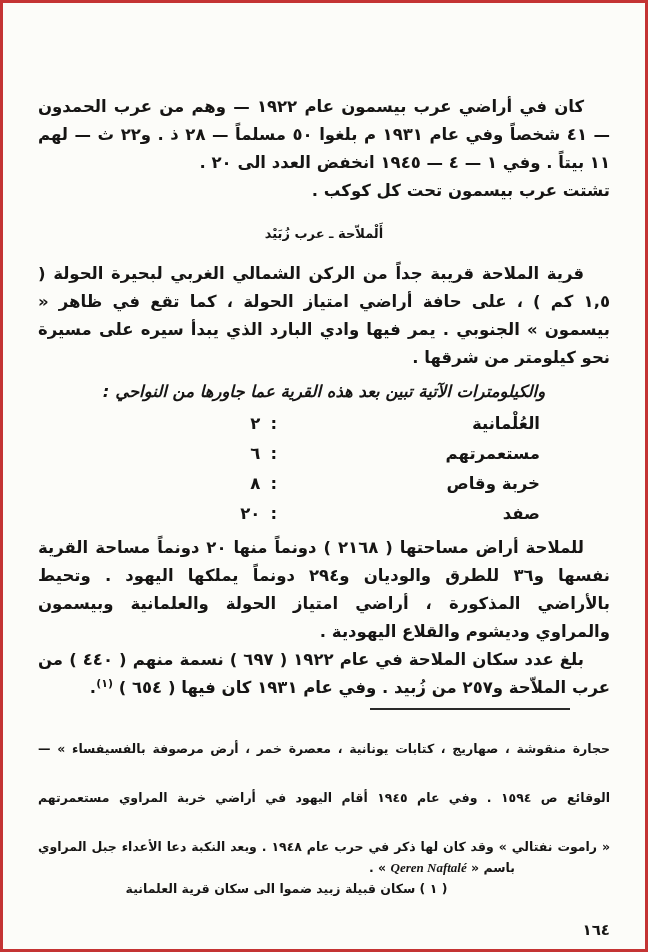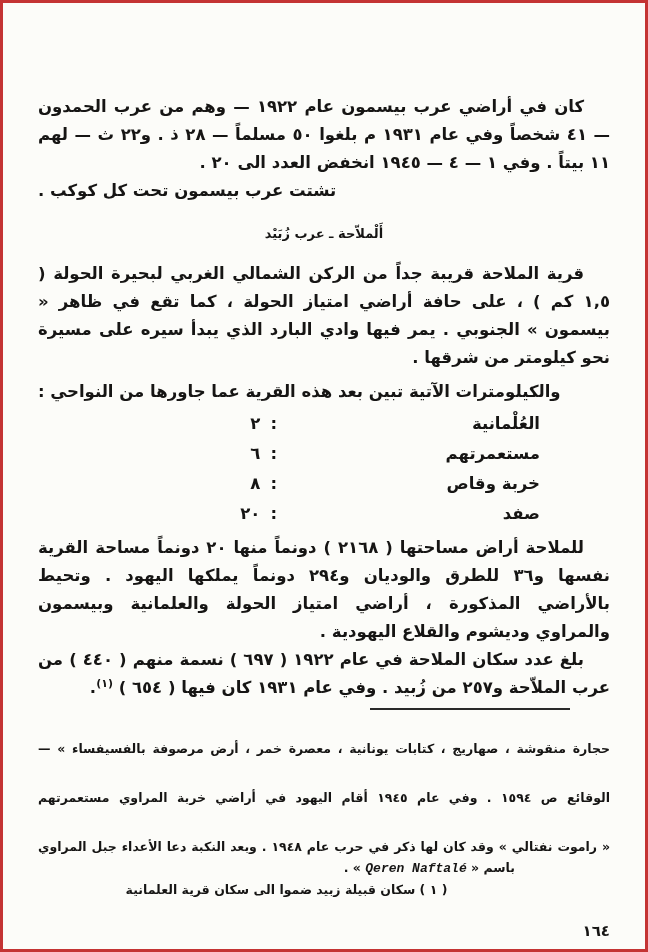--- a/index.html
+++ b/index.html
@@ -17,29 +17,29 @@
   .content {
     direction: rtl;
     padding: 90px 35px 0 35px;
     font-size: 16.5px;
     line-height: 28px;
     font-weight: 700;
     text-align: justify;
   }
   p { margin: 0; }
   .indent { text-indent: 26px; }
-  .para-last { text-align: left; }
+  .para-last { text-align: right; }
   .heading {
     margin: 13px 0 10px 0;
     text-align: center;
     font-size: 13px;
     font-weight: 700;
     line-height: 32px;
   }
-  .intro { margin-top: 6px; text-align: left; }
+  .intro { margin-top: 6px; text-align: center; font-style: italic; }
   .dist-list { margin: 3px 0 5px 0; }
   .dist-row {
     position: relative;
     height: 30px;
     line-height: 30px;
     padding-right: 70px;
     text-align: right;
   }
   .dist-val {
     position: absolute;
@@ -65,21 +65,21 @@
     border-top: 2px solid #2a2a2a;
     margin: 6px 40px 8px auto;
   }
   .fn-line { padding: 0; }
   .fn-just { text-align: justify; text-align-last: justify; margin-top: 28px; }
   .fn-qeren { padding-right: 95px; text-align: right; }
   .fn-note1 { padding-right: 75px; text-align: center; }
   .latin {
     direction: ltr;
     display: inline-block;
-    font-family: Liberation Mono, monospace;
+    font-family: Liberation Serif, serif;
     font-style: italic;
     font-size: 13px;
   }
   .page-number {
     margin-top: 17px;
     text-align: right;
     font-size: 15px;
     font-weight: 700;
     letter-spacing: 1px;
   }

